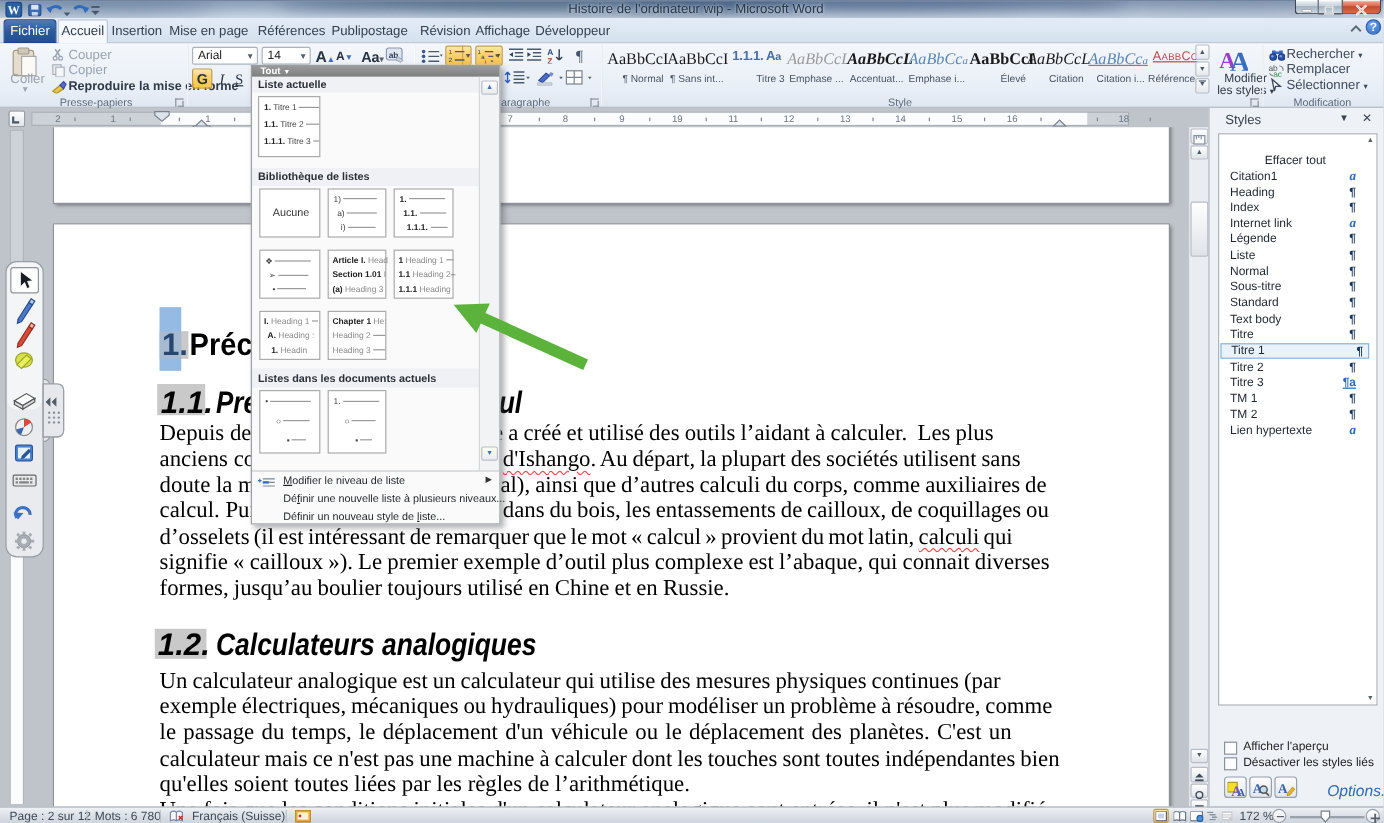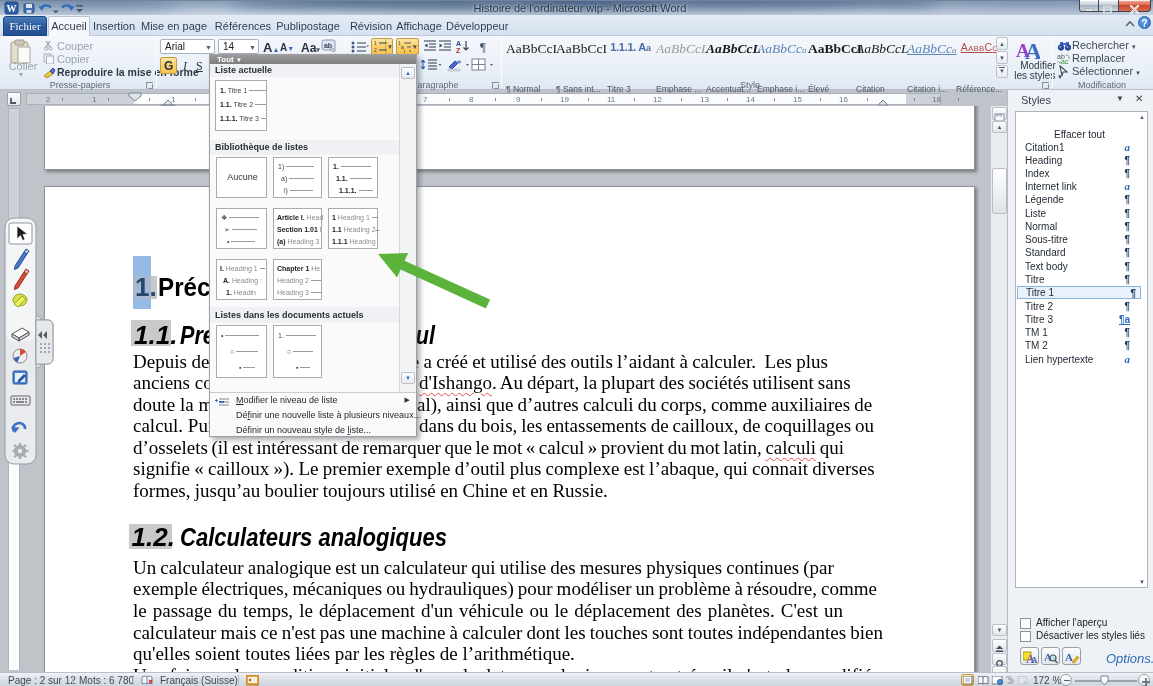--- a/index.html
+++ b/index.html
@@ -15,34 +15,34 @@
 #title-text{left:440px;top:2px;width:280px;font-size:11px;color:#273648;text-align:center;white-space:nowrap;text-shadow:0 0 3px #dfe8f2;}
 
 #winbtns{left:1079px;top:0;width:72px;height:12px;display:flex;}
 .wbtn{height:12px;border:1px solid #43454a;border-top:none;background:linear-gradient(#f2f5f9,#c6d0db 45%,#a4b2c2 50%,#cdd8e4);box-shadow:inset 0 1px 0 rgba(255,255,255,.8);}
 .wbtn.min{width:20px;border-radius:0 0 0 3px;}
 .wbtn.max{width:19px;border-left:none;border-right:none;}
 .wbtn.cls{width:33px;border-radius:0 0 4px 0;background:linear-gradient(#f4b0a0,#dd6a50 45%,#c64a30 50%,#d8694f);}
 
 #tabrow{left:0;top:15px;width:1153px;height:21px;background:linear-gradient(#e3ecf6,#d5e1ef);border-bottom:1px solid #c0cbd9;}
 .tab{position:absolute;top:16px;height:20px;font-size:11px;color:#32404f;text-align:center;line-height:20px;}
-#tab-fichier{left:3px;width:44px;background:linear-gradient(#4a7cba,#2a5a9b 50%,#215092);color:#fff;border-radius:3px 3px 0 0;border:1px solid #1c4584;line-height:18px;font-family:Liberation Serif, serif;}
+#tab-fichier{left:3px;width:44px;background:linear-gradient(#4a7cba,#2a5a9b 50%,#215092);color:#fff;border-radius:3px 3px 0 0;border:1px solid #1c4584;line-height:18px;}
 #tab-accueil{left:48px;width:42px;background:#f5f8fc;border:1px solid #b9c4d2;border-bottom:none;border-radius:2px 2px 0 0;line-height:18px;color:#2f3c4c;}
 #helpbtn{left:1138px;top:16px;width:13px;height:13px;border-radius:50%;background:radial-gradient(circle at 35% 30%,#6ea6e8,#2f6cc4);color:#fff;font-size:10px;font-weight:bold;text-align:center;line-height:13px;border:1px solid #2a5da8;}
 
 #ribbon{left:0;top:36px;width:1153px;height:54px;background:linear-gradient(#f4f7fb,#e9eff7 70%,#dfe7f2);border-bottom:1px solid #b9bfc7;}
 .gsep{position:absolute;top:38px;width:1px;height:50px;background:#c9ced6;border-right:1px solid #fbfcfe;}
 .glabel{position:absolute;top:80px;height:9px;font-size:9px;color:#5c6a7a;text-align:center;}
 .glauncher{position:absolute;top:82px;width:7px;height:7px;border-left:1px solid #8a919b;border-top:1px solid #8a919b;}
 .glauncher:after{content:"";position:absolute;left:1px;top:1px;width:4px;height:4px;border-right:1px solid #8a919b;border-bottom:1px solid #8a919b;}
 .rtext{position:absolute;font-size:11px;color:#3e4a5a;white-space:nowrap;}
 .gray{color:#9aa4b0;}
 .chip{position:absolute;top:39px;width:47px;height:37px;}
 .prev{position:absolute;left:0;top:2px;width:47px;text-align:center;font-size:13.5px;color:#1a1a1a;white-space:nowrap;}
-.clab{position:absolute;left:0;top:21px;width:47px;text-align:left;font-size:8.5px;color:#4a5562;white-space:nowrap;overflow:hidden;margin-top:24px;}
+.clab{position:absolute;left:0;top:21px;width:47px;text-align:right;font-size:8.5px;color:#4a5562;white-space:nowrap;overflow:hidden;}
 .orangebtn{position:absolute;background:linear-gradient(#fde8a5,#fbd06b 45%,#f9c44e);border:1px solid #c39b45;border-radius:2px;}
 #tabsel{left:7px;top:92px;width:14px;height:14px;background:linear-gradient(#fdfdfe,#e3e6ea);border:1px solid #9aa0a8;border-radius:2px;}
 #hruler{left:26px;top:93px;width:915px;height:12px;background:#cdd2d8;border:1px solid #aab0b8;}
 #hruler .white{position:absolute;left:107px;top:0;width:772px;height:10px;background:#fbfcfd;}
 .tick{position:absolute;top:4px;width:1px;height:3px;background:#7e8793;}
 .rnum{position:absolute;top:1px;font-size:8px;color:#6b7583;}
 
 #canvas{left:0;top:106px;width:990px;height:566px;background:#bfc4ca;overflow:hidden;}
 #page1{position:absolute;left:44px;top:-6px;width:931px;height:70px;background:#fff;border:1px solid #8e9298;box-shadow:2px 2px 3px rgba(60,64,70,.55);}
 #page2{position:absolute;left:44px;top:80px;width:931px;height:500px;background:#fff;border:1px solid #8e9298;box-shadow:2px 2px 3px rgba(60,64,70,.55);}

